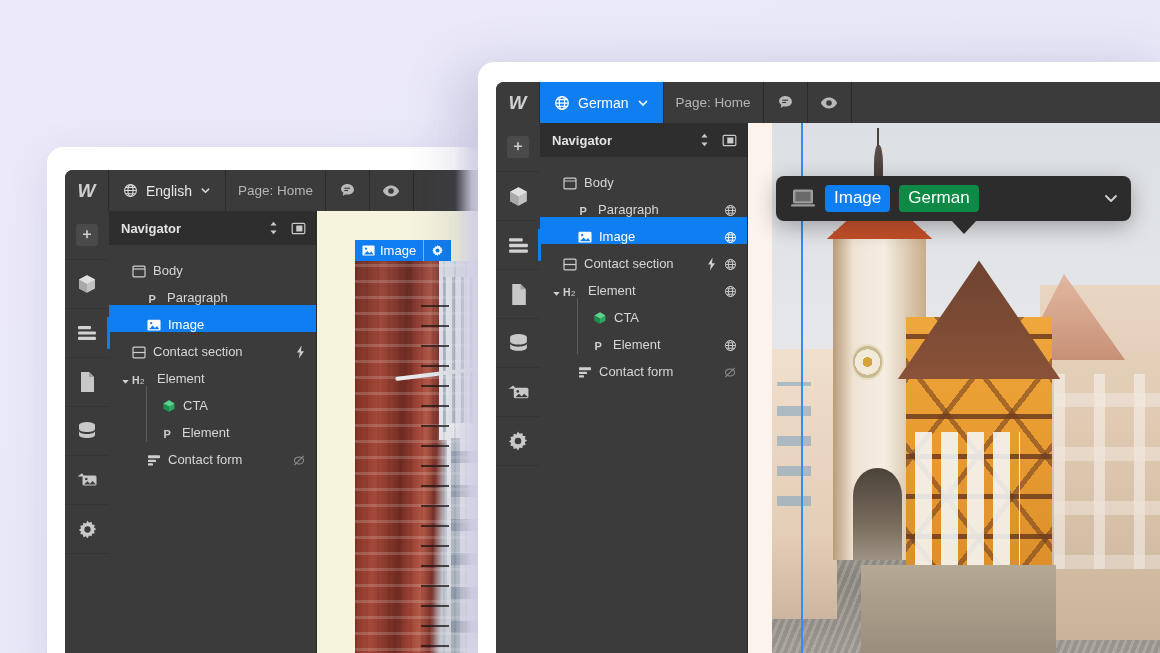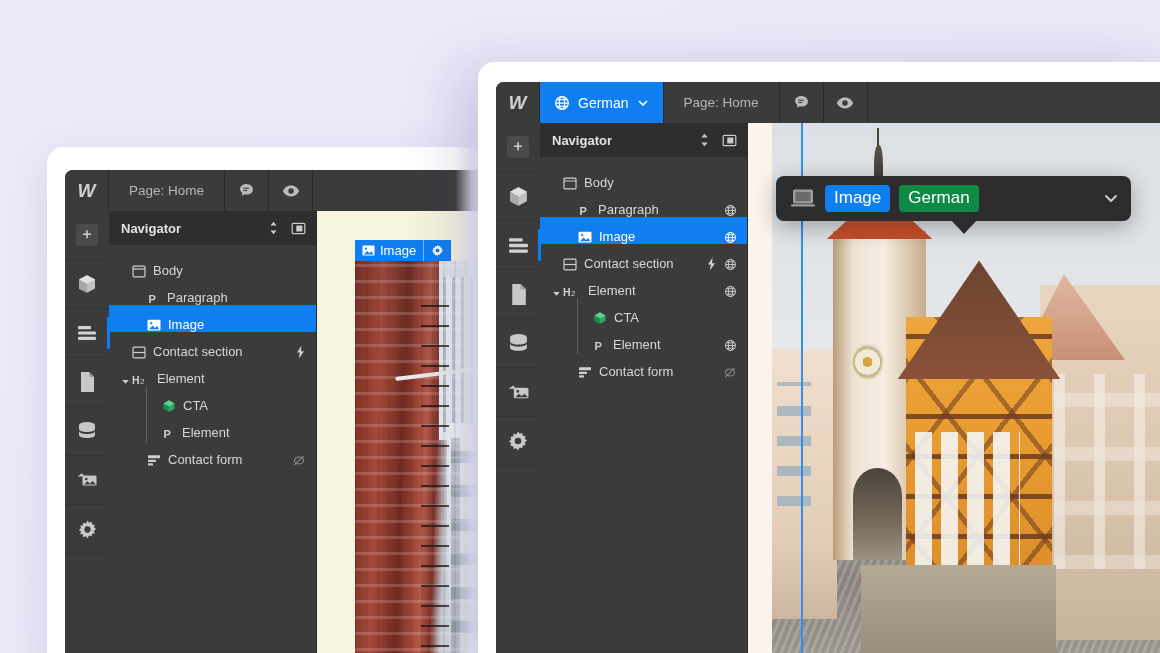--- a/index.html
+++ b/index.html
@@ -66,21 +66,21 @@
   .tb-cell {
     display: flex; align-items: center; justify-content: center;
     border-right: 1px solid #2a2a2a;
     padding: 0 14px;
     font-size: 14px;
     white-space: nowrap;
   }
   .tb-logo { width: 44px; padding: 0; font-weight: bold; font-size: 19px; color: #cfcfcf; font-style: italic; }
   .tb-locale { gap: 8px; color: #e8e8e8; }
   .tb-locale.active { background: #0f7ef0; color: #ffffff; }
-  .tb-page { color: #b6b6b6; font-size: 13.5px; padding: 0 20px; }
+  .tb-page { color: #b6b6b6; font-size: 13.5px; padding: 0 12px; }
   .tb-icon { width: 44px; padding: 0; }
   .tb-spacer { flex: 1; border-right: none; }
 
   
   .wbody { display: flex; height: calc(100% - 41px); }
 
   
   .rail {
     width: 44px;
     background: #3b3b3b;
@@ -340,20 +340,37 @@
   svg { display: block; }
 </style>
 </head>
 <body>
 
 <div class="win" id="win-back">
   <div class="win-inner">
 
     <div class="topbar">
       <div class="tb-cell tb-logo">W</div>
+      <div class="tb-cell tb-locale">
+        <span>
+          <svg width="15" height="15" viewBox="0 0 16 16" fill="none" stroke="#d9d9d9" stroke-width="1.2">
+            <circle cx="8" cy="8" r="6.3"></circle>
+              <ellipse cx="8" cy="8" rx="2.7" ry="6.3"></ellipse>
+            <line x1="1.8" y1="8" x2="14.2" y2="8"></line>
+              <line x1="2.8" y1="4.6" x2="13.2" y2="4.6"></line>
+            <line x1="2.8" y1="11.4" x2="13.2" y2="11.4"></line>
+          </svg>
+        </span>
+        <span>English</span>
+        <span>
+          <svg width="11" height="11" viewBox="0 0 12 12" fill="none" stroke="#d9d9d9" stroke-width="1.6" stroke-linecap="round">
+              <polyline points="2.5,4.5 6,8 9.5,4.5"></polyline>
+            </svg>
+        </span>
+      </div>
       <div class="tb-cell tb-page">Page: Home</div>
       <div class="tb-cell tb-icon">
         <svg width="17" height="17" viewBox="0 0 18 18" fill="#b9b9b9">
           <path d="M9 2.2c-3.8 0-6.8 2.3-6.8 5.2 0 1.6.9 3 2.4 4L4 14.6l3.2-1.5c.6.1 1.2.2 1.8.2 3.8 0 6.8-2.3 6.8-5.2S12.8 2.2 9 2.2z"></path>
           <rect x="5.6" y="6" width="6" height="1.2" fill="#3b3b3b"></rect>
             <rect x="5.6" y="8.4" width="4" height="1.2" fill="#3b3b3b"></rect>
         </svg>
       </div>
       <div class="tb-cell tb-icon">
         <svg width="18" height="14" viewBox="0 0 20 14" fill="#b9b9b9">

